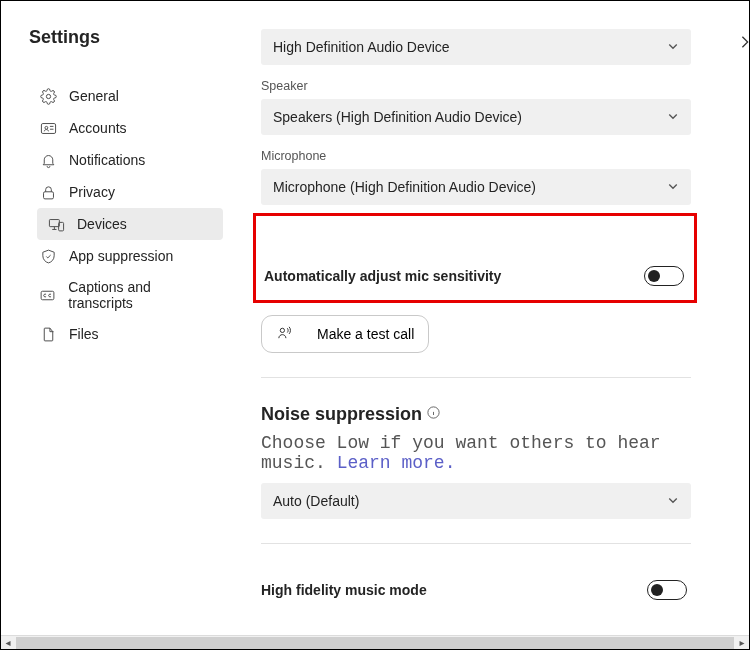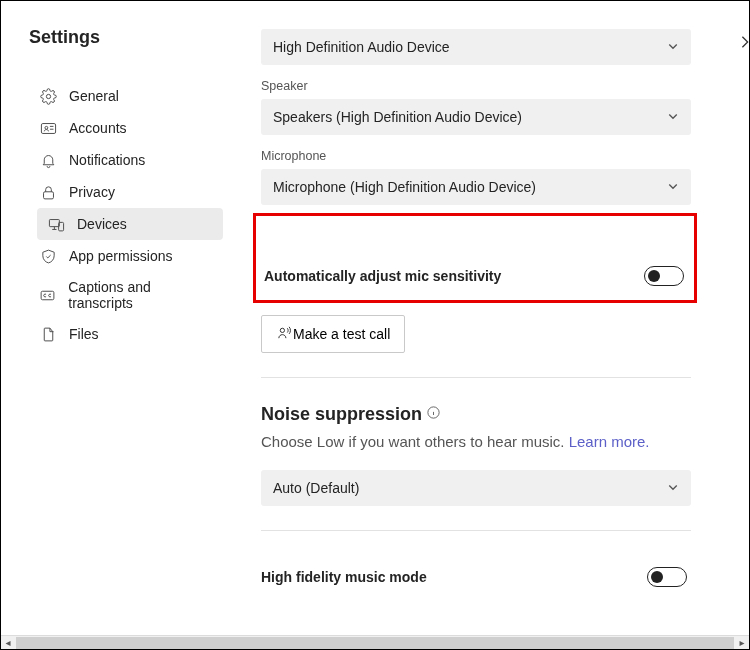--- a/index.html
+++ b/index.html
@@ -115,35 +115,35 @@
     background: #222;
   }
   .highlight-box {
     border: 3px solid #e60000;
     margin: 8px -6px 6px -8px;
     padding: 0 6px 0 8px;
   }
   .btn {
     display: inline-flex;
     align-items: center;
-    gap: 0;
+    gap: 24px;
     border: 1px solid #c9c9c9;
-    border-radius: 2px;
+    border-radius: 11px;
     background: #fff;
     padding: 8px 14px;
     font-size: 14px;
     cursor: pointer;
     margin-top: 6px;
     margin-bottom: 20px;
   }
   .btn svg { width:17px;height:17px;stroke:#333;fill:none;stroke-width:1.4; }
   hr.sep { border:none; border-top:1px solid #e2e2e2; margin: 4px 0 26px 0; }
   .ns-title { display:flex; align-items:center; gap:4px; font-weight:700; font-size:18px; margin-bottom:8px;}
   .ns-title svg { width:15px;height:15px;stroke:#555;fill:none;stroke-width:1.4;}
-  .ns-sub { font-size:15px; color:#555; margin-bottom:20px; }
+  .ns-sub { font-size:18px; color:#555; margin-bottom:10px;font-family:Liberation Mono, monospace; }
   .ns-sub a { color:#5b5fc7; text-decoration:none; cursor:pointer; }
 </style>
 </head>
 <body>
 
 <div class="window">
   <div class="inner">
     <div class="close-chevron">
       <svg viewBox="0 0 16 16" width="14" height="14">
           <path d="M5 2l6 6-6 6" stroke="#333" stroke-width="1.5" fill="none"></path>
@@ -208,21 +208,21 @@
             <span>Devices</span>
           </div>
 
           <div class="sidebar-item">
             <span class="icon">
               <svg viewBox="0 0 24 24">
                   <path d="M12 3l8 3v5c0 5-3.5 9-8 10-4.5-1-8-5-8-10V6z"></path>
                   <path d="M9 12l2 2 4-4"></path>
                 </svg>
             </span>
-            <span>App permissions</span>
+            <span>App suppression</span>
           </div>
 
           <div class="sidebar-item">
             <span class="icon">
               <svg viewBox="0 0 24 24">
                   <rect x="3" y="6" width="18" height="12" rx="2"></rect>
                   <path d="M10 10.5a2 2 0 1 0 0 3M17 10.5a2 2 0 1 0 0 3"></path>
                 </svg>
             </span>
             <span>Captions and transcripts</span>

